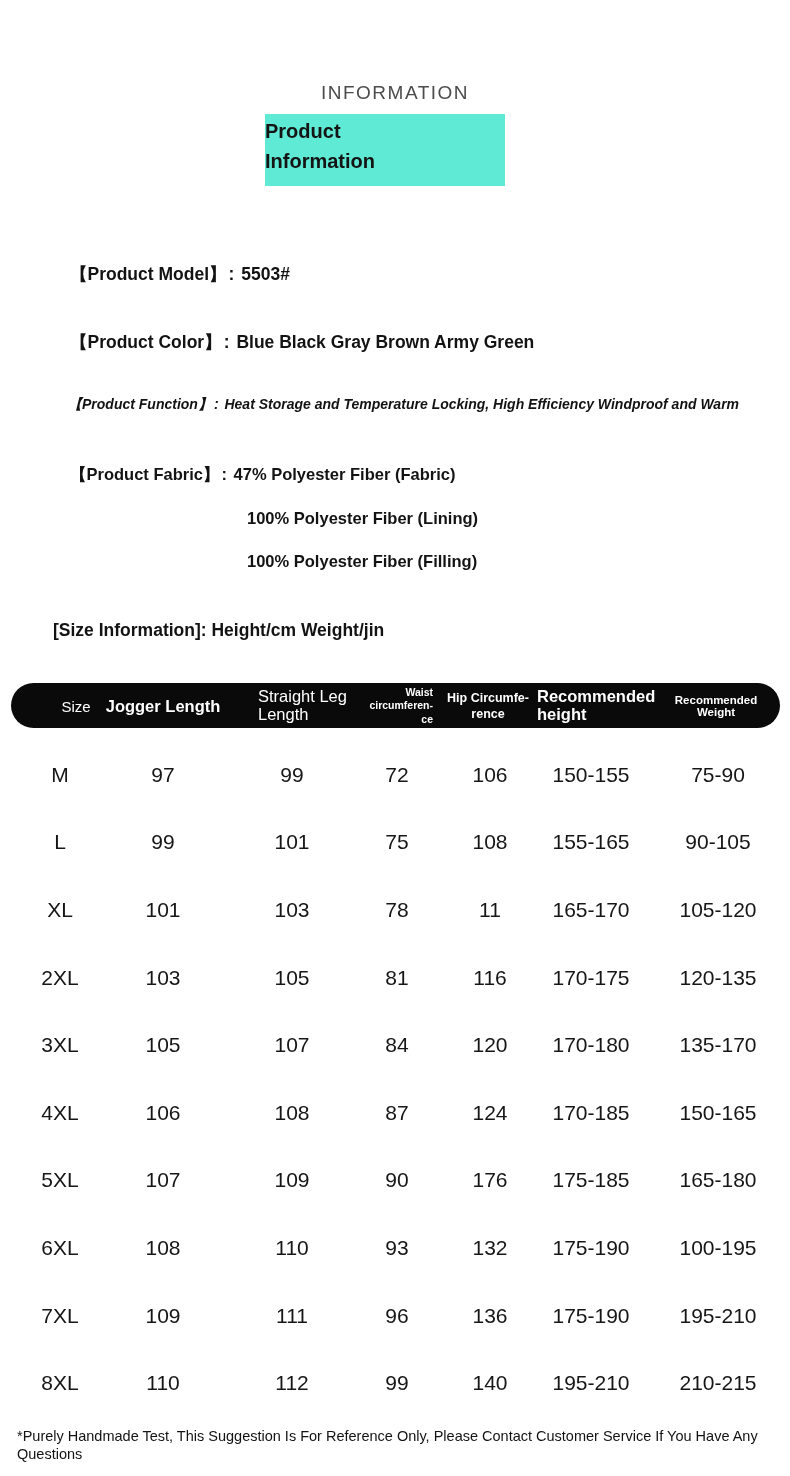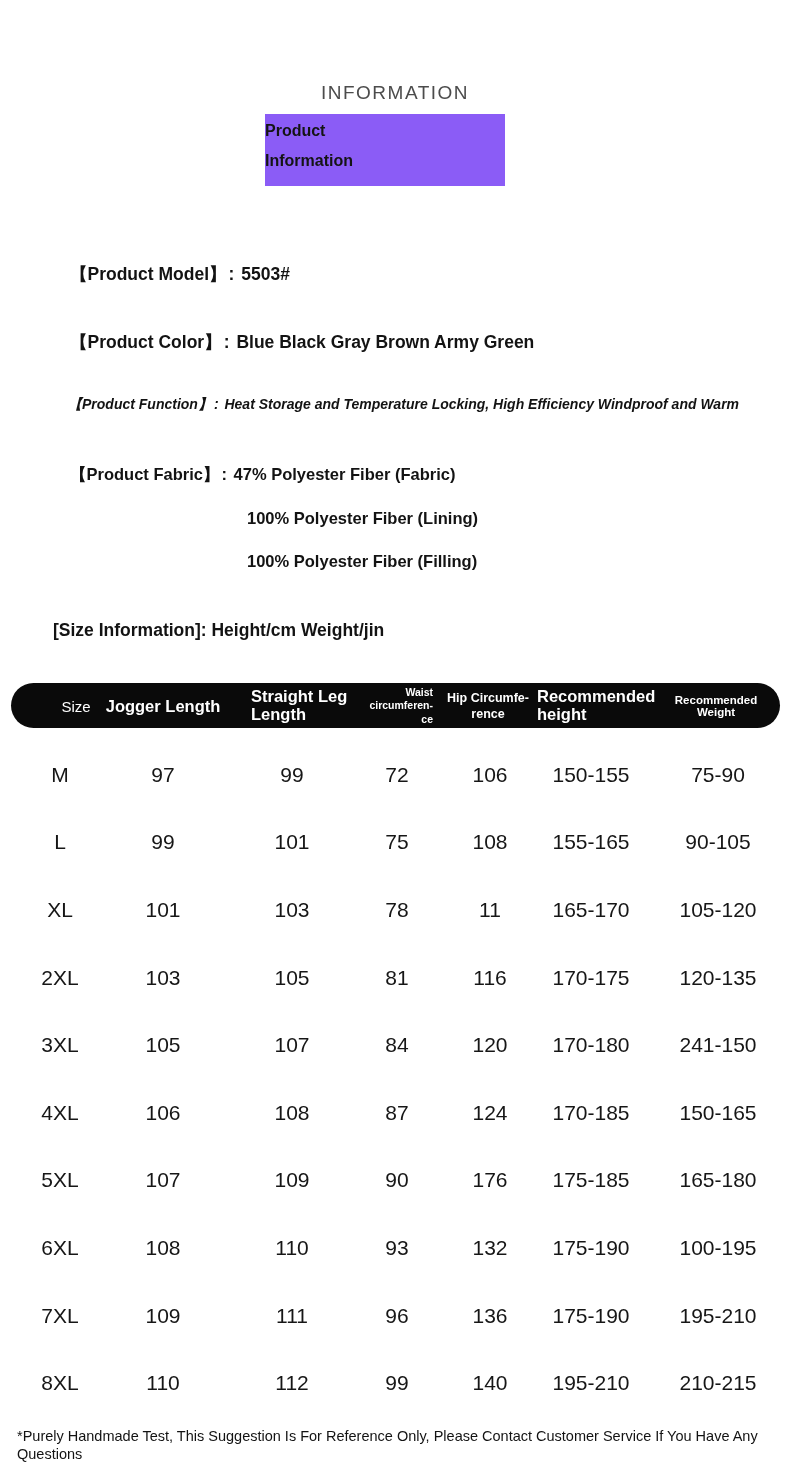--- a/index.html
+++ b/index.html
@@ -7,22 +7,22 @@
     width:790px;height:1476px;position:relative;background:#ffffff;
     font-family:"Liberation Sans","DejaVu Sans",sans-serif;color:#111111;
     overflow:hidden;
   }
   .eyebrow{
     position:absolute;top:82px;left:0;width:790px;text-align:center;
     font-size:19px;letter-spacing:1.5px;color:#4c4c4c;font-weight:400;
   }
   .page-title{
     position:absolute;top:114px;left:265px;width:240px;
-    background:#8b5cf6;padding:2px 0 10px 0;
-    font-size:16px;line-height:30px;font-weight:700;color:#141414;
+    background:#5eead4;padding:2px 0 10px 0;
+    font-size:20px;line-height:30px;font-weight:700;color:#141414;
     white-space:pre-line;
   }
   .detail-line{
     position:absolute;left:70px;font-weight:700;color:#131313;white-space:nowrap;
   }
   .detail-line .sep{padding:0 2px;}
   .line-model{top:262px;font-size:17.5px;}
   .line-color{top:330px;font-size:17.5px;}
   .line-function{top:396px;font-size:14px;left:68px;font-style:italic;}
   .line-fabric{top:464px;font-size:16.5px;}
@@ -37,21 +37,21 @@
   
   .size-table-header{
     position:absolute;left:11px;top:683px;width:769px;height:45px;
     background:#0a0a0a;border-radius:23px;color:#ffffff;
   }
   .hcell{
     position:absolute;top:50%;white-space:pre-line;
   }
   .hc0{left:49px;transform:translate(-50%,-50%);font-size:15px;font-weight:400;text-align:center;margin-left:16px;}
   .hc1{left:152px;transform:translate(-50%,-50%);font-size:16.5px;font-weight:700;text-align:center;}
-  .hc2{left:240px;transform:translate(0,-50%);font-size:16.5px;font-weight:700;text-align:left;line-height:1.15;}
+  .hc2{left:247px;transform:translate(0,-50%);font-size:16.5px;font-weight:400;text-align:left;line-height:1.15;}
   .hc3{left:410px;transform:translate(-100%,-50%);font-size:10.5px;font-weight:600;text-align:right;line-height:1.3;margin-left:12px;}
   .hc4{left:477px;transform:translate(-50%,-50%);font-size:12.5px;font-weight:600;text-align:center;line-height:1.3;}
   .hc5{left:526px;transform:translate(0,-50%);font-size:16.5px;font-weight:700;text-align:left;line-height:1.15;}
   .hc6{left:705px;transform:translate(-50%,-50%);font-size:11.5px;font-weight:700;text-align:center;}
   .size-table-body{
     position:absolute;left:11px;top:741px;width:769px;
   }
   .trow{
     position:relative;height:67.6px;
   }
@@ -152,21 +152,21 @@
       <div class="cell c5">170-175</div>
       <div class="cell c6">120-135</div>
     </div>
     <div class="trow">
       <div class="cell c0">3XL</div>
       <div class="cell c1">105</div>
       <div class="cell c2">107</div>
       <div class="cell c3">84</div>
       <div class="cell c4">120</div>
       <div class="cell c5">170-180</div>
-      <div class="cell c6">241-150</div>
+      <div class="cell c6">135-170</div>
     </div>
     <div class="trow">
       <div class="cell c0">4XL</div>
       <div class="cell c1">106</div>
       <div class="cell c2">108</div>
       <div class="cell c3">87</div>
       <div class="cell c4">124</div>
       <div class="cell c5">170-185</div>
       <div class="cell c6">150-165</div>
     </div>

